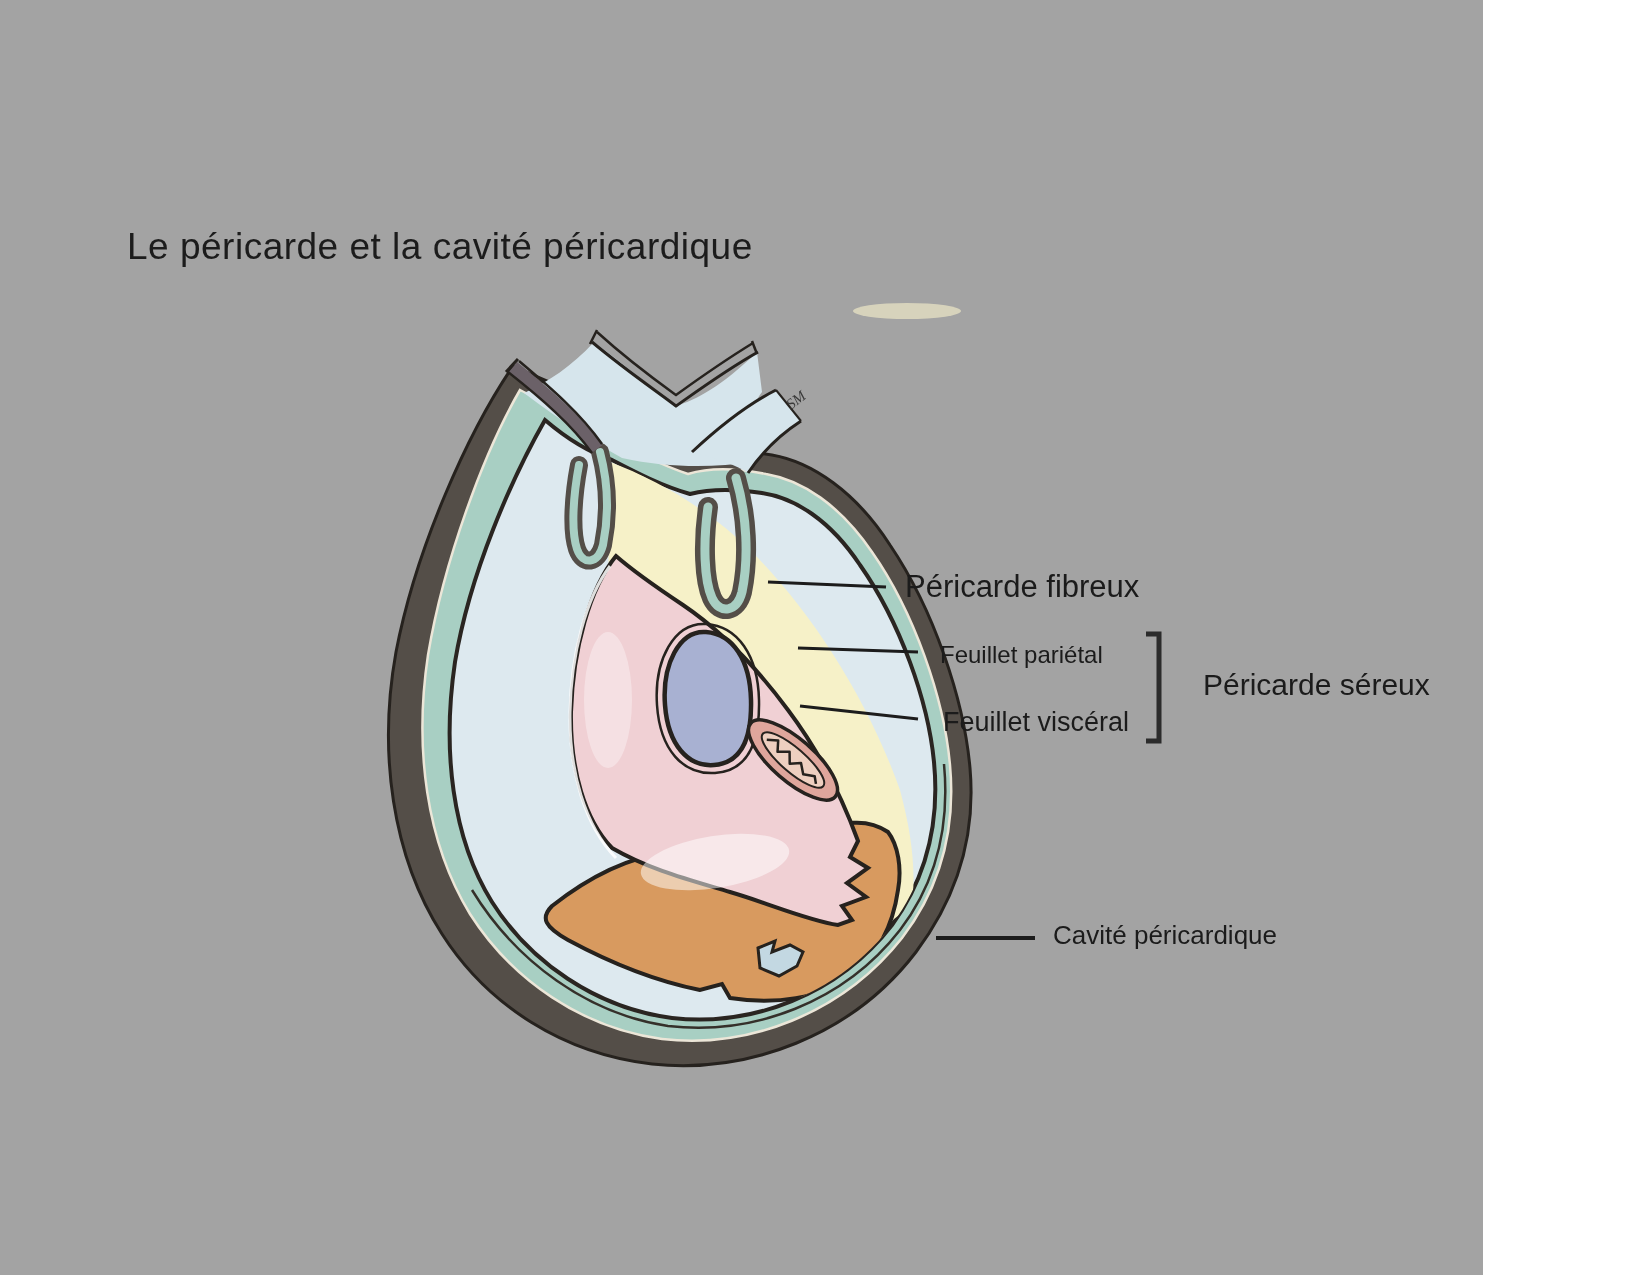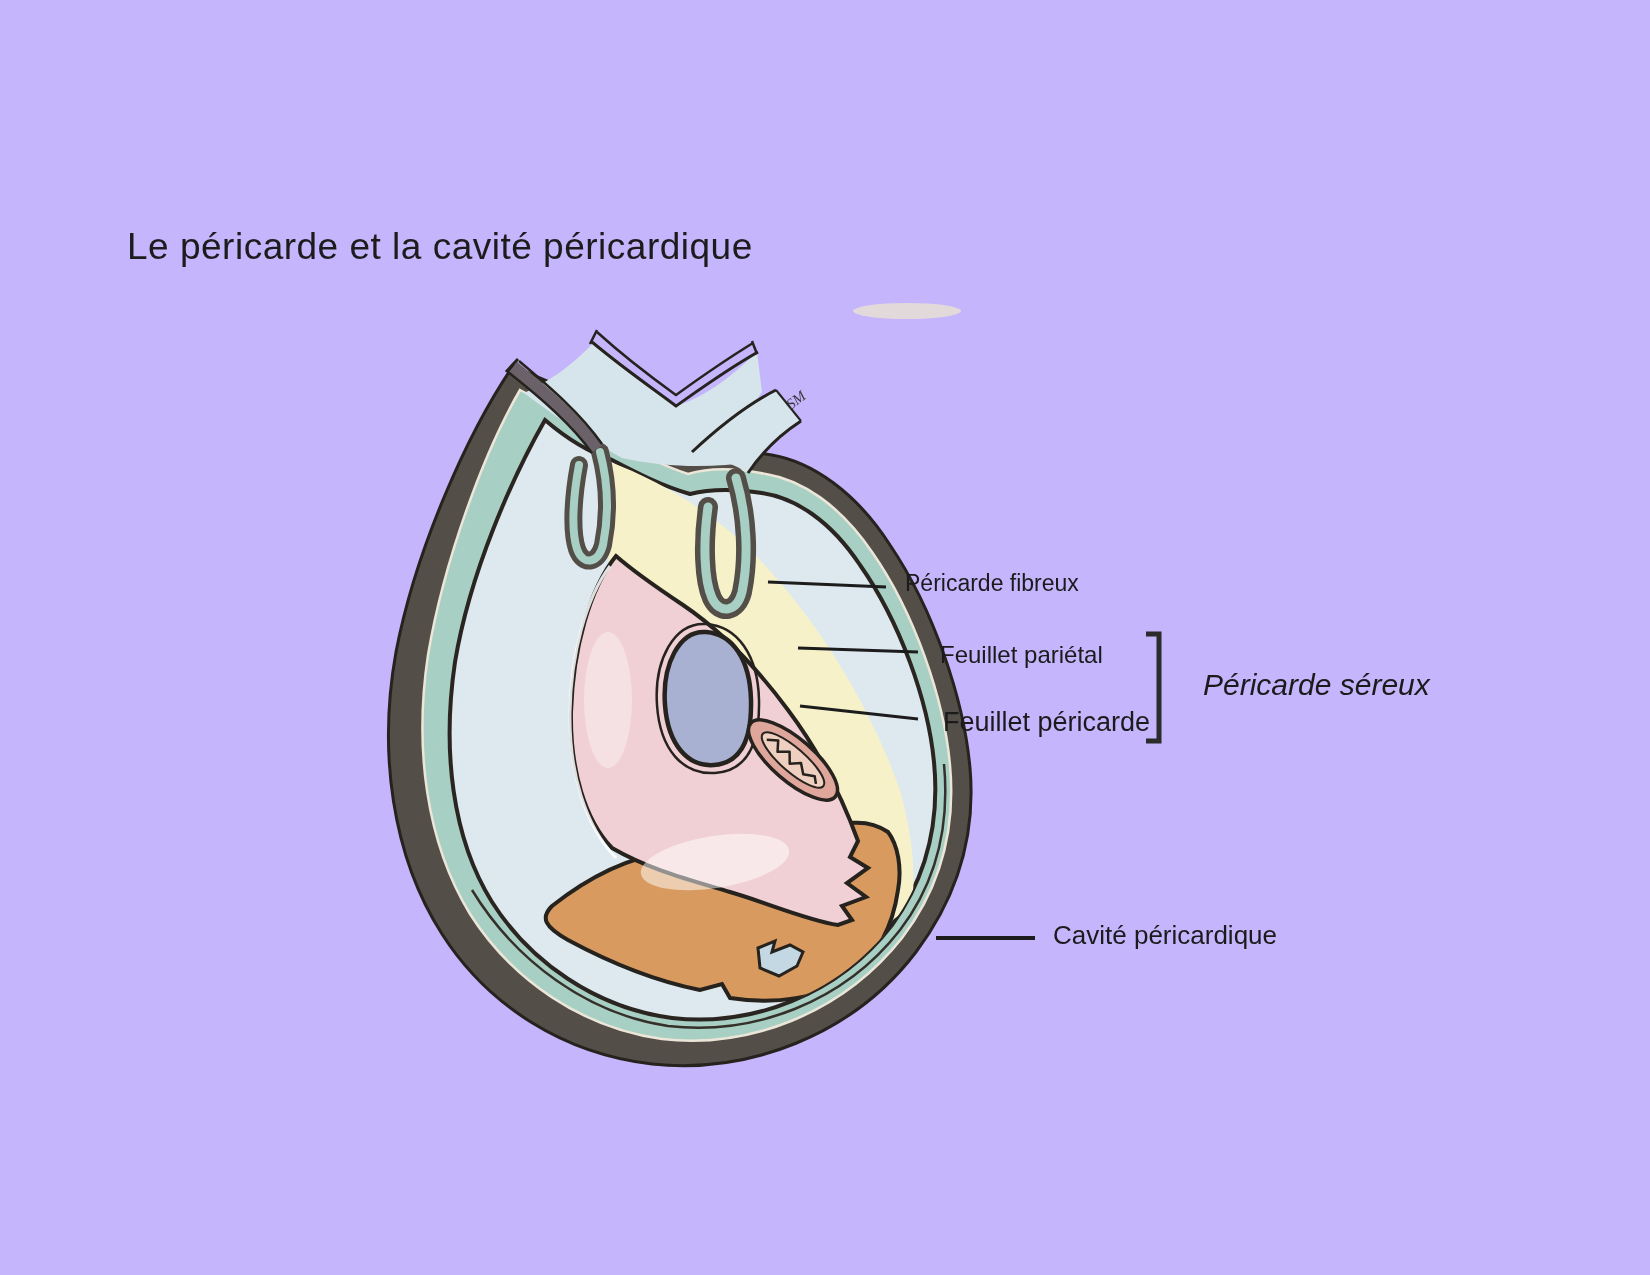--- a/index.html
+++ b/index.html
@@ -1,32 +1,32 @@
 <!DOCTYPE html>
 <html><head>
 <meta charset="utf-8">
 <style>
   html,body{margin:0;padding:0;background:#ffffff;}
   #stage{
-    position:relative;width:1650px;height:1275px;background:#c4b5fd;
+    position:relative;width:1483px;height:1275px;background:#a3a3a3;
     font-family:"Liberation Sans",sans-serif;overflow:hidden;
   }
   #art{position:absolute;left:0;top:0;}
   .page-title{
     position:absolute;left:127px;top:228px;
     font-size:37px;color:#1c1c1c;line-height:1;white-space:nowrap;
     letter-spacing:0.5px;
   }
   .lbl{
     position:absolute;color:#1b1b1b;line-height:1.05;white-space:nowrap;
   }
-  .lbl-fibreux {left:905px; top:571px; font-size:23px;}
+  .lbl-fibreux {left:905px; top:571px; font-size:31px;}
   .lbl-parietal{left:940px; top:642px; font-size:24px;}
   .lbl-visceral{left:943px; top:708px; font-size:27px;}
-  .lbl-sereux  {left:1203px;top:669px; font-size:30px;font-style:italic;}
+  .lbl-sereux  {left:1203px;top:669px; font-size:30px;}
   .lbl-cavite  {left:1053px;top:922px; font-size:26px;}
 </style>
 </head>
 <body>
 
 <div id="stage">
 
   <div class="page-title">Le péricarde et la cavité péricardique</div>
 
   <svg id="art" width="1650" height="1275" viewBox="0 0 1650 1275" xmlns="http://www.w3.org/2000/svg">
@@ -109,16 +109,16 @@
       <path d="M 798 648 L 918 652" stroke-width="3"></path>
       <path d="M 800 706 L 918 719" stroke-width="3"></path>
       <path d="M 936 938 L 1035 938" stroke-width="4"></path>
     </g>
 
     <path d="M 1146 634 L 1159 634 L 1159 741 L 1146 741" fill="none" stroke="#2b2b2b" stroke-width="5"></path>
   </svg>
 
   <div class="lbl lbl-fibreux">Péricarde fibreux</div>
   <div class="lbl lbl-parietal">Feuillet pariétal</div>
-  <div class="lbl lbl-visceral">Feuillet péricarde</div>
+  <div class="lbl lbl-visceral">Feuillet viscéral</div>
   <div class="lbl lbl-sereux">Péricarde séreux</div>
   <div class="lbl lbl-cavite">Cavité péricardique</div>
 </div>
 
 </body></html>

